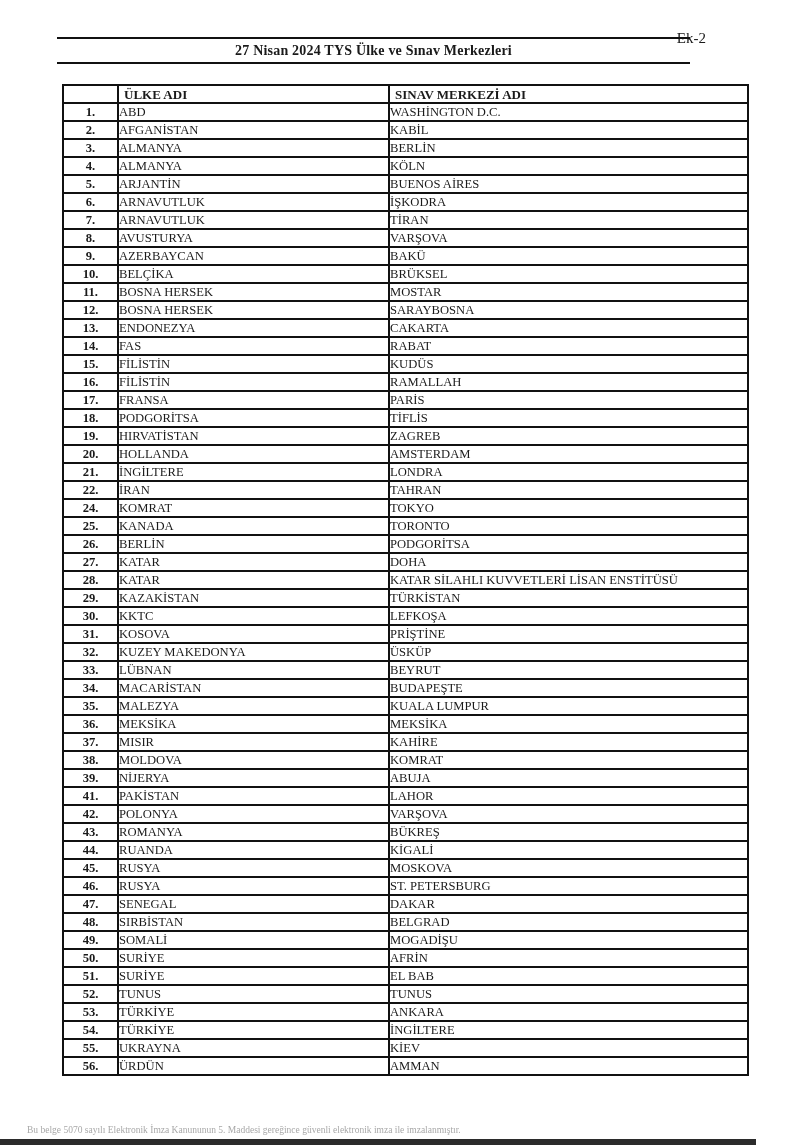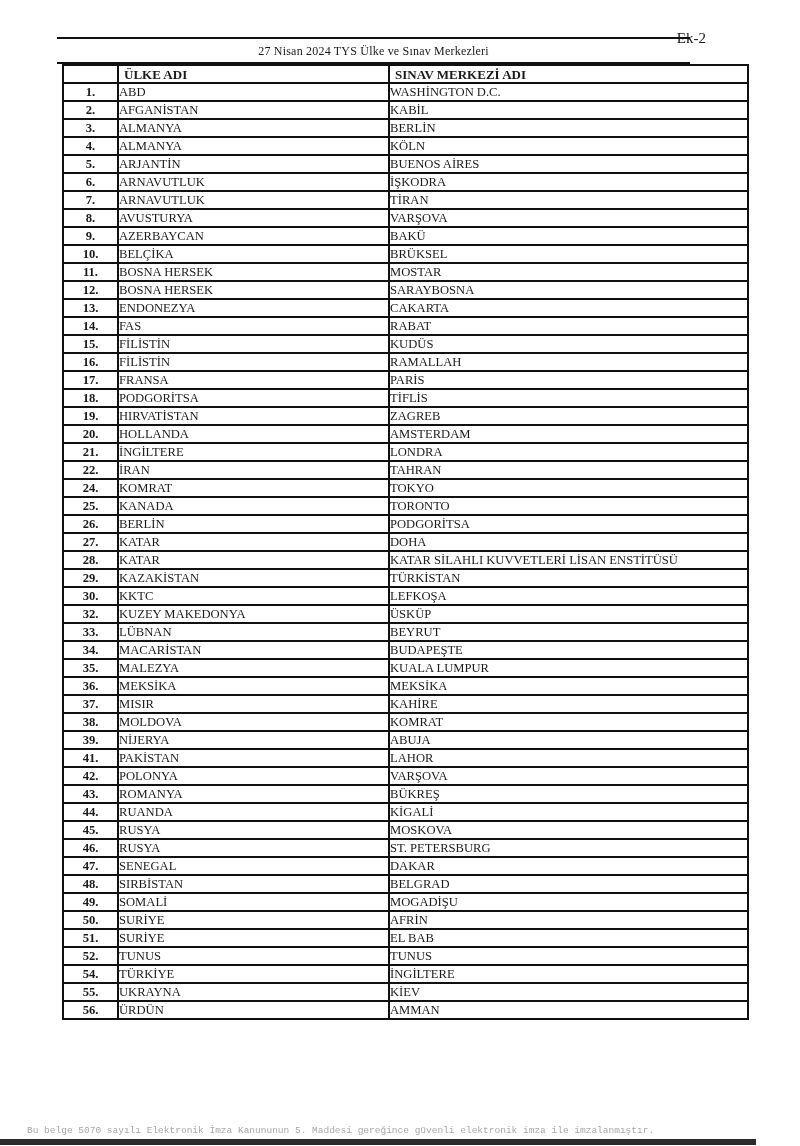--- a/index.html
+++ b/index.html
@@ -27,27 +27,27 @@
     position: absolute;
     top: 37px;
     left: 57px;
     width: 633px;
     border-top: 2px solid #111;
     border-bottom: 2px solid #111;
     text-align: center;
     padding: 2px 0 3px 0;
   }
   .title-box span {
-    font-weight: normal;
-    font-size: 12px;
+    font-weight: bold;
+    font-size: 14px;
     letter-spacing: 0.2px;
   }
   table.centers {
     position: absolute;
-    top: 64px;
+    top: 84px;
     left: 62px;
     width: 685px;
     border-collapse: collapse;
     table-layout: fixed;
   }
   table.centers th, table.centers td {
     border: 2px solid #111;
     height: 16px;
     padding: 0;
     font-size: 12.6px;
@@ -70,21 +70,21 @@
     font-weight: bold;
   }
   td.country, td.center {
     text-align: left;
     padding-left: 5px;
   }
   .footer-note {
     position: absolute;
     top: 1125px;
     left: 8px;
-    font-family: Liberation Mono, monospace;
+    font-family: Liberation Serif, serif;
     font-size: 9.5px;
     color: #a8a8a8;
     padding-left: 19px;
   }
   .bottom-bar {
     position: absolute;
     top: 1139px;
     left: 0;
     width: 800px;
     height: 6px;
@@ -255,20 +255,25 @@
           <td class="num">29.</td>
           <td class="country">KAZAKİSTAN</td>
           <td class="center">TÜRKİSTAN</td>
         </tr>
         <tr>
           <td class="num">30.</td>
           <td class="country">KKTC</td>
           <td class="center">LEFKOŞA</td>
         </tr>
         <tr>
+          <td class="num">31.</td>
+          <td class="country">KOSOVA</td>
+          <td class="center">PRİŞTİNE</td>
+        </tr>
+        <tr>
           <td class="num">32.</td>
           <td class="country">KUZEY MAKEDONYA</td>
           <td class="center">ÜSKÜP</td>
         </tr>
         <tr>
           <td class="num">33.</td>
           <td class="country">LÜBNAN</td>
           <td class="center">BEYRUT</td>
         </tr>
         <tr>
@@ -355,20 +360,25 @@
           <td class="num">51.</td>
           <td class="country">SURİYE</td>
           <td class="center">EL BAB</td>
         </tr>
         <tr>
           <td class="num">52.</td>
           <td class="country">TUNUS</td>
           <td class="center">TUNUS</td>
         </tr>
         <tr>
+          <td class="num">53.</td>
+          <td class="country">TÜRKİYE</td>
+          <td class="center">ANKARA</td>
+        </tr>
+        <tr>
           <td class="num">54.</td>
           <td class="country">TÜRKİYE</td>
           <td class="center">İNGİLTERE</td>
         </tr>
         <tr>
           <td class="num">55.</td>
           <td class="country">UKRAYNA</td>
           <td class="center">KİEV</td>
         </tr>
         <tr>

